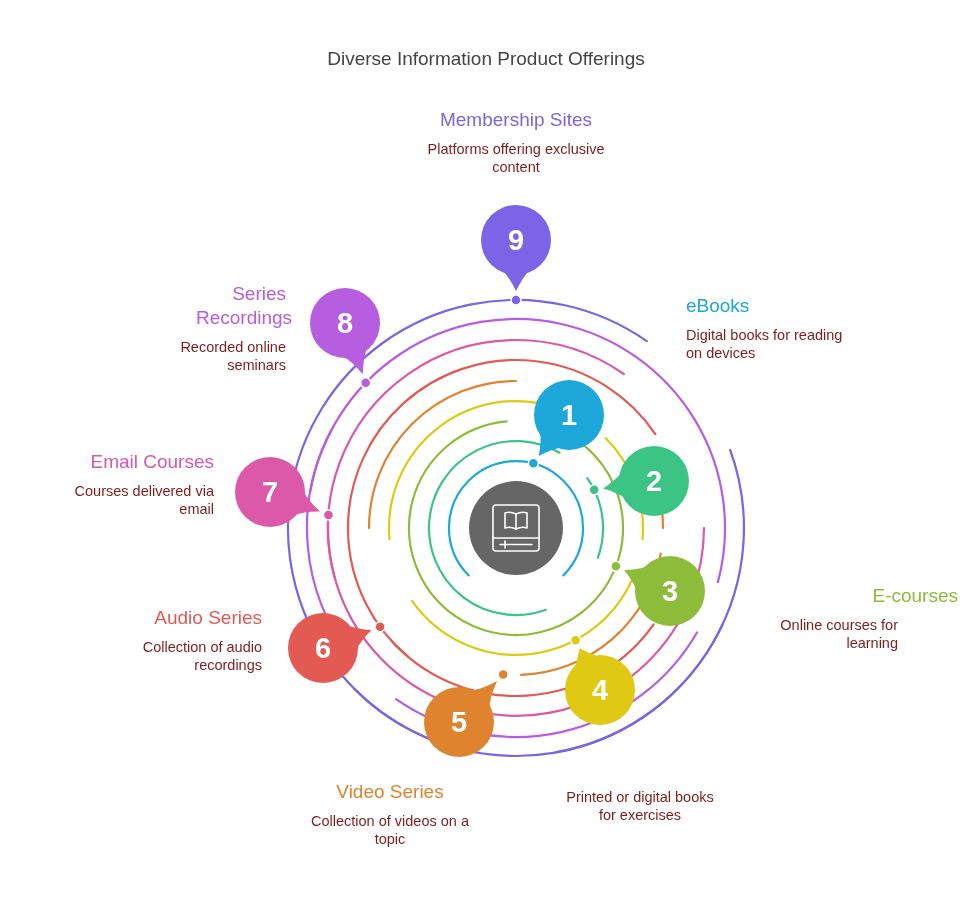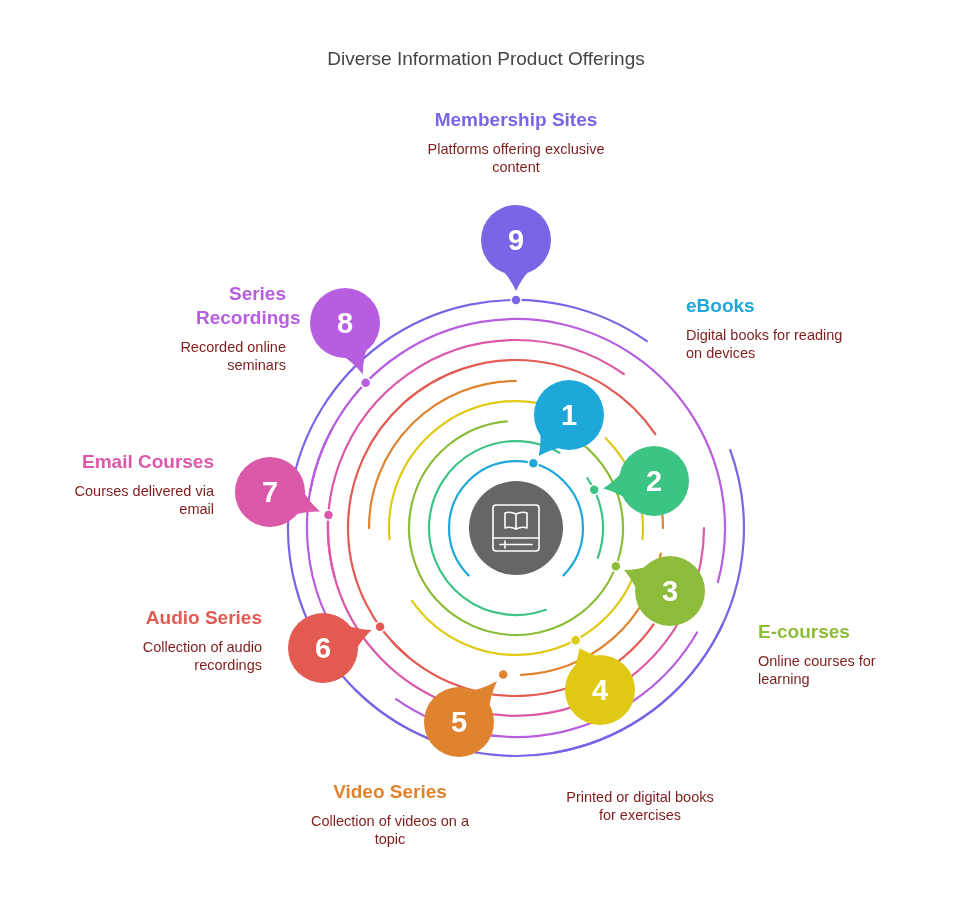--- a/index.html
+++ b/index.html
@@ -2,21 +2,21 @@
 <html><head>
 <meta charset="utf-8">
 <style>
   html, body { margin: 0; padding: 0; background: #ffffff; }
   body { width: 972px; height: 912px; position: relative; overflow: hidden;
          font-family: "Liberation Sans", "DejaVu Sans", sans-serif; }
   #title { position: absolute; top: 48px; left: 0; width: 972px; text-align: center;
            font-size: 19px; color: #444444; }
   svg#diagram { position: absolute; left: 0; top: 0; }
   .label { position: absolute; width: 200px; }
-  .label .head { font-weight: bold; font-size: 19px; line-height: 24px; }
+  .label .head { font-weight: normal; font-size: 19px; line-height: 24px; }
   .label .desc { font-size: 14.5px; line-height: 18px; color: #7f1d1d; margin-top: 8px; }
   .al-left { text-align: left; }
   .al-right { text-align: right; }
   .al-center { text-align: center; }
 </style>
 </head>
 <body>
 
 <div id="title">Diverse Information Product Offerings</div>
 
@@ -129,21 +129,21 @@
 </div>
 
 <div class="label al-left" style="left:758px; top:450px;">
 </div>
 
 <div class="label al-right" style="left:14px; top:450px;">
   <div class="head" style="color:#DC58A8">Email Courses</div>
   <div class="desc" style="padding-left:56px">Courses delivered via email</div>
 </div>
 
-<div class="label al-left" style="left:758px; top:620px;">
+<div class="label al-left" style="left:758px; top:584px;text-align:right;">
   <div class="head" style="color:#8DBB3A">E-courses</div>
   <div class="desc" style="padding-right:60px">Online courses for learning</div>
 </div>
 
 <div class="label al-right" style="left:62px; top:606px;">
   <div class="head" style="color:#E35A53">Audio Series</div>
   <div class="desc" style="padding-left:70px">Collection of audio recordings</div>
 </div>
 
 <div class="label al-center" style="left:290px; top:780px;">

